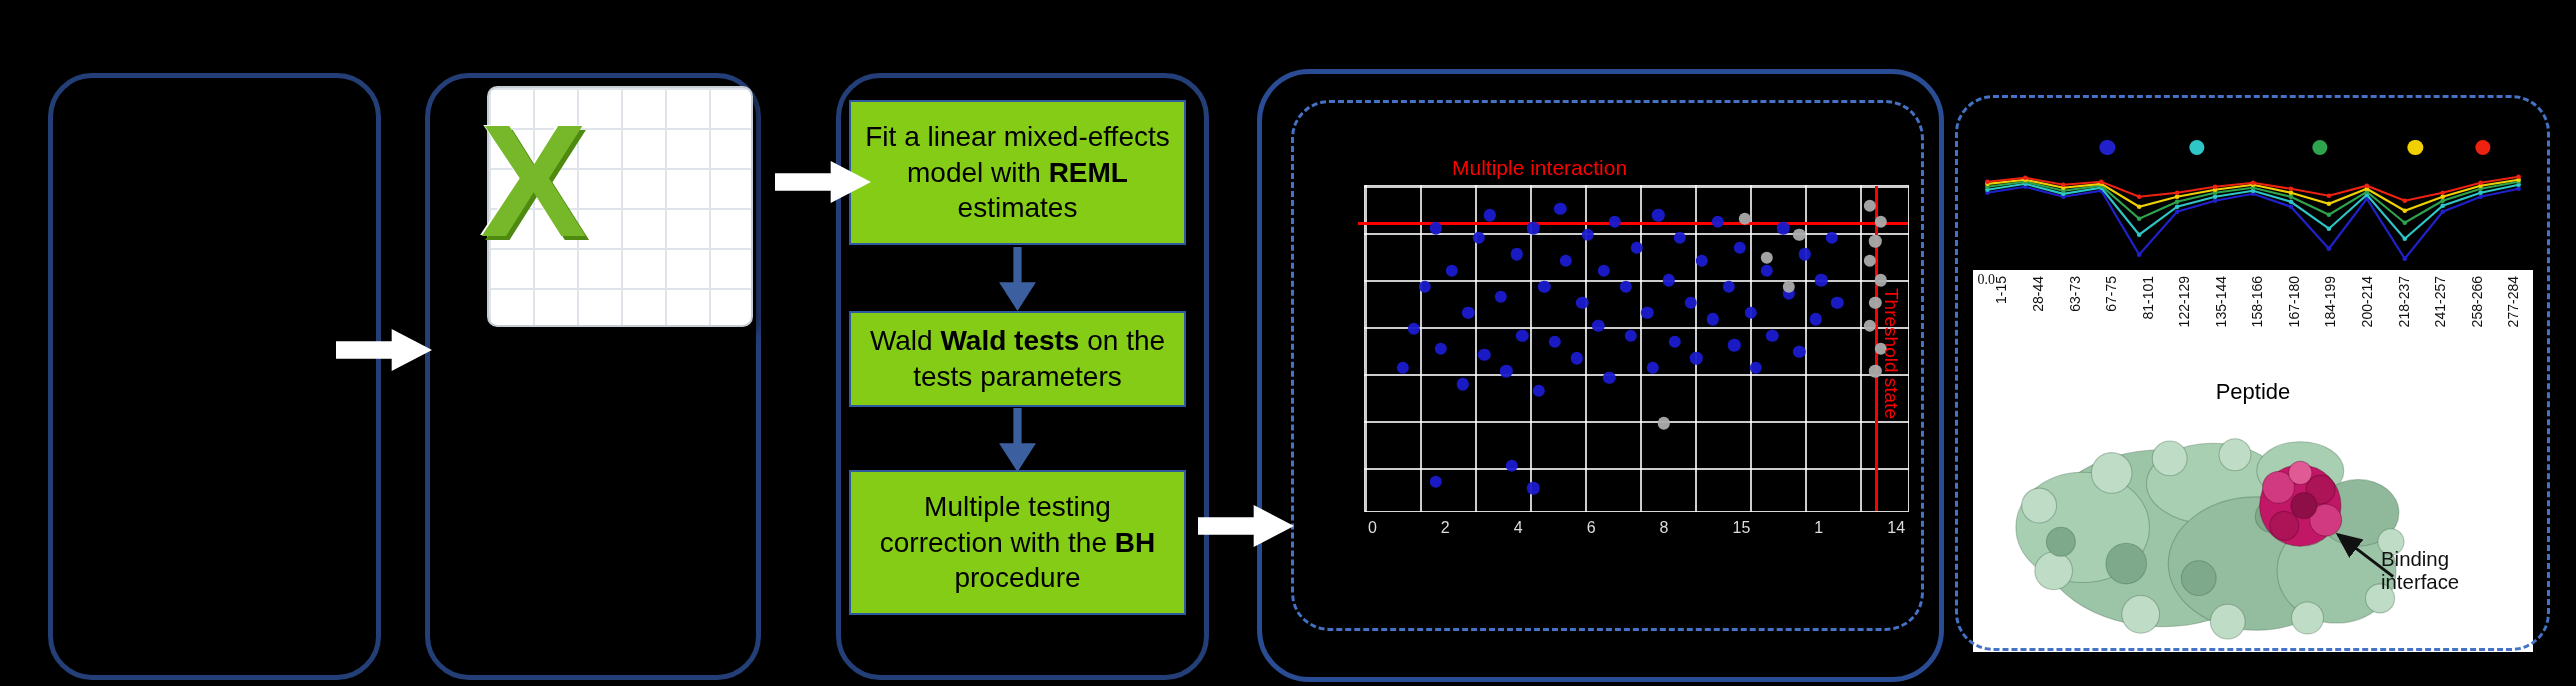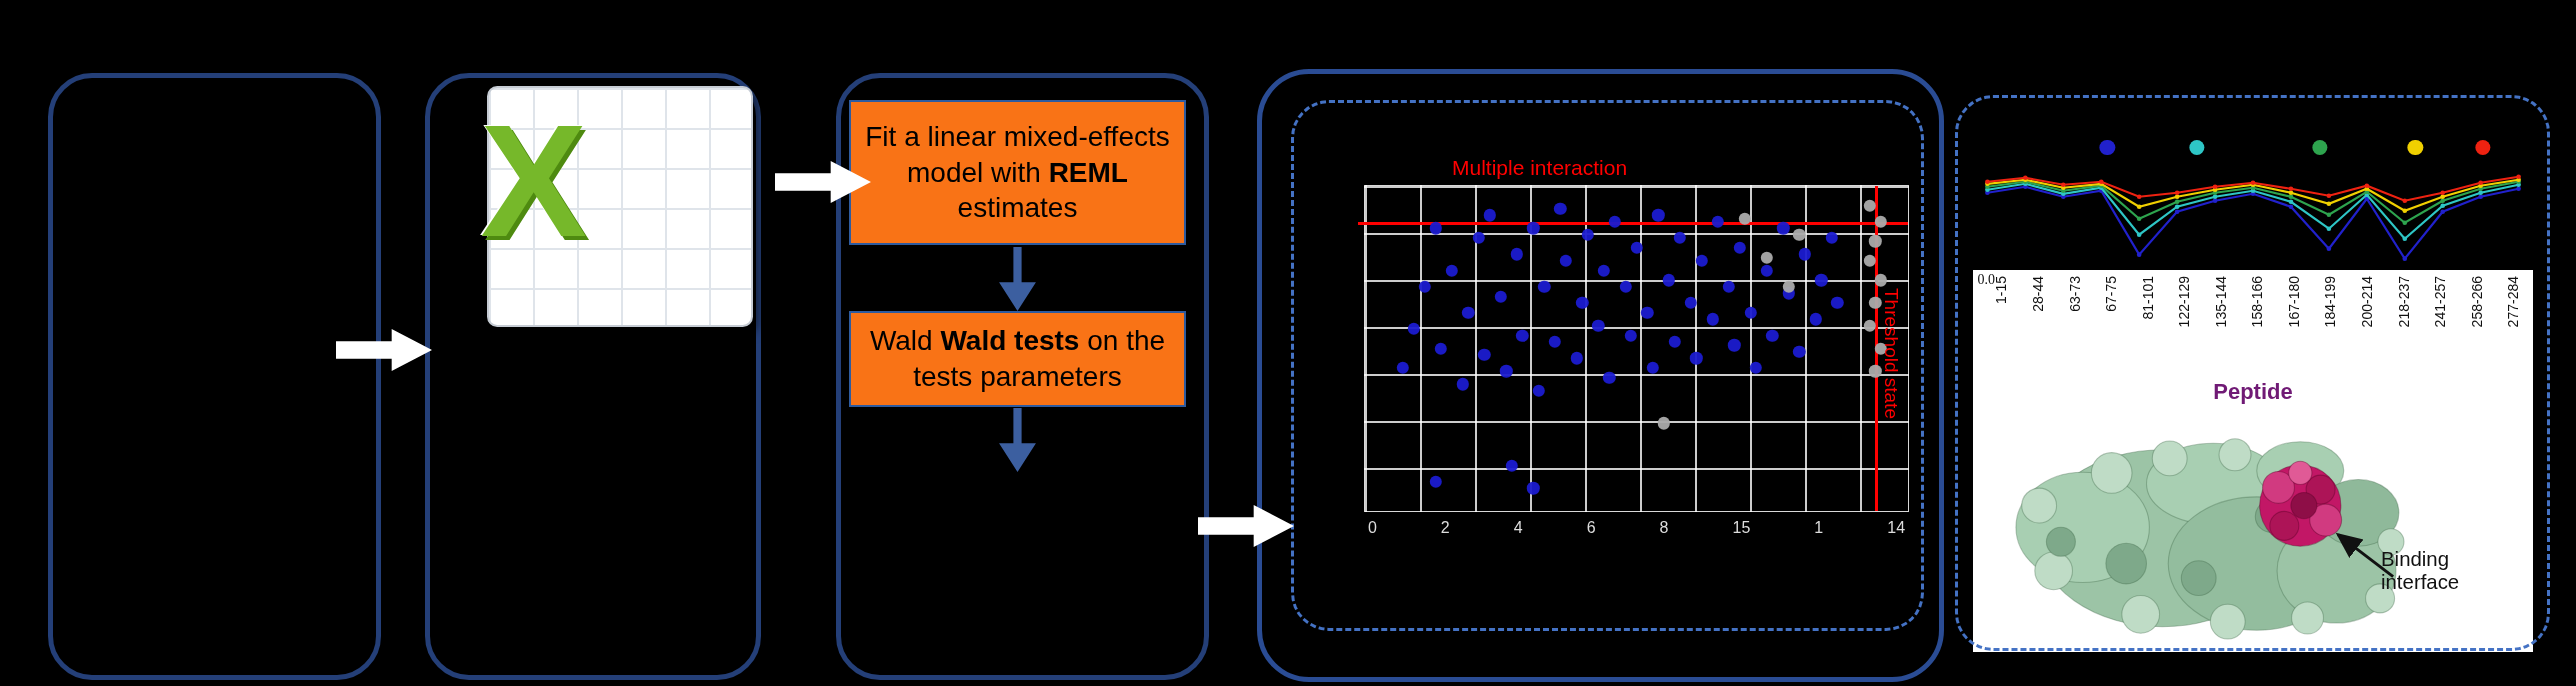--- a/index.html
+++ b/index.html
@@ -18,21 +18,21 @@
   #dashed-results{left:1955px;top:95px;width:589px;height:550px;z-index:6;}
 
   
   .harrow{position:absolute;background:#fff;z-index:4;
     clip-path:polygon(0 32%,58% 32%,58% 6%,100% 50%,58% 94%,58% 68%,0 68%);}
   #arrow-1{left:336px;top:326px;width:96px;height:48px;}
   #arrow-2{left:775px;top:158px;width:96px;height:48px;}
   #arrow-3{left:1198px;top:502px;width:96px;height:48px;}
 
   
-  .step{position:absolute;left:849px;width:337px;background:#f97316;border:2.9px solid #2E5B9F;
+  .step{position:absolute;left:849px;width:337px;background:#84cc16;border:2.9px solid #2E5B9F;
     color:#000;font-size:28px;line-height:1.28;text-align:center;display:flex;align-items:center;
     justify-content:center;padding:5.8px 11.6px;box-sizing:border-box;z-index:3;}
   #step-1{top:100px;height:145px;}
   #step-2{top:311px;height:96px;}
   #step-3{top:470px;height:145px;}
 
   .varrow{position:absolute;left:997px;width:41px;height:64px;background:#3C5FA0;z-index:3;
     clip-path:polygon(40% 0,60% 0,60% 55%,95% 55%,50% 100%,5% 55%,40% 55%);}
   #varrow-1{top:247px;}
   #varrow-2{top:408px;}
@@ -71,21 +71,21 @@
   
   #legend-row{position:absolute;left:1973px;top:137px;width:560px;height:22px;z-index:3;}
   .legend-dot{position:absolute;top:2.9px;width:15.3px;height:15.3px;border-radius:50%;transform:translateX(-50%);}
   #uptake-svg{position:absolute;left:1973px;top:161px;width:560px;height:110px;z-index:3;}
 
   #results-white{position:absolute;left:1973px;top:270px;width:560px;height:382px;background:#fff;z-index:3;}
   #zero-label{position:absolute;left:4.4px;top:1.5px;font-size:14px;color:#111;font-family:Liberation Serif, serif;}
   #peptide-labels{position:absolute;left:20.4px;top:5.8px;width:528px;display:flex;
     justify-content:space-between;align-items:flex-start;}
   #peptide-labels span{writing-mode:vertical-rl;transform:rotate(180deg);font-size:14px;color:#111;}
-  #peptide-title{position:absolute;left:0;top:109px;width:100%;text-align:center;font-size:22px;color:#701a75;font-weight:bold;}
+  #peptide-title{position:absolute;left:0;top:109px;width:100%;text-align:center;font-size:22px;color:#000000;}
   #protein-svg{position:absolute;left:22px;top:134px;width:509px;height:243px;}
   #binding-label{position:absolute;left:408px;top:278px;width:145px;font-size:20.4px;color:#111;line-height:1.15;}
 </style>
 </head>
 <body>
 
 <div id="figure">
 
   <div class="panel" id="panel-input" style="left:48px;top:73px;width:323px;height:597px;"></div>
 
@@ -106,20 +106,25 @@
       <span>Fit a linear mixed-effects model with </span><b>REML</b><span> estimates</span>
     </div>
   </div>
   <div class="varrow" id="varrow-1"></div>
   <div class="step" id="step-2">
     <div>
       <span>Wald </span><b>Wald tests</b><span> on the tests parameters</span>
     </div>
   </div>
   <div class="varrow" id="varrow-2"></div>
+  <div class="step" id="step-3">
+    <div>
+      <span>Multiple testing correction with the </span><b>BH</b><span> procedure</span>
+    </div>
+  </div>
 
   <div class="harrow" id="arrow-3"></div>
 
   <div class="panel" id="panel-scatter" style="left:1257px;top:69px;width:677px;height:603px;"></div>
   <div class="dashed" id="dashed-scatter"></div>
 
   <div id="scatter-wrap">
     <div id="threshold-interaction-label">Multiple interaction</div>
     <div id="red-h" style="top: 11%;"></div>
     <div id="red-v" style="left: 94%;"></div>

